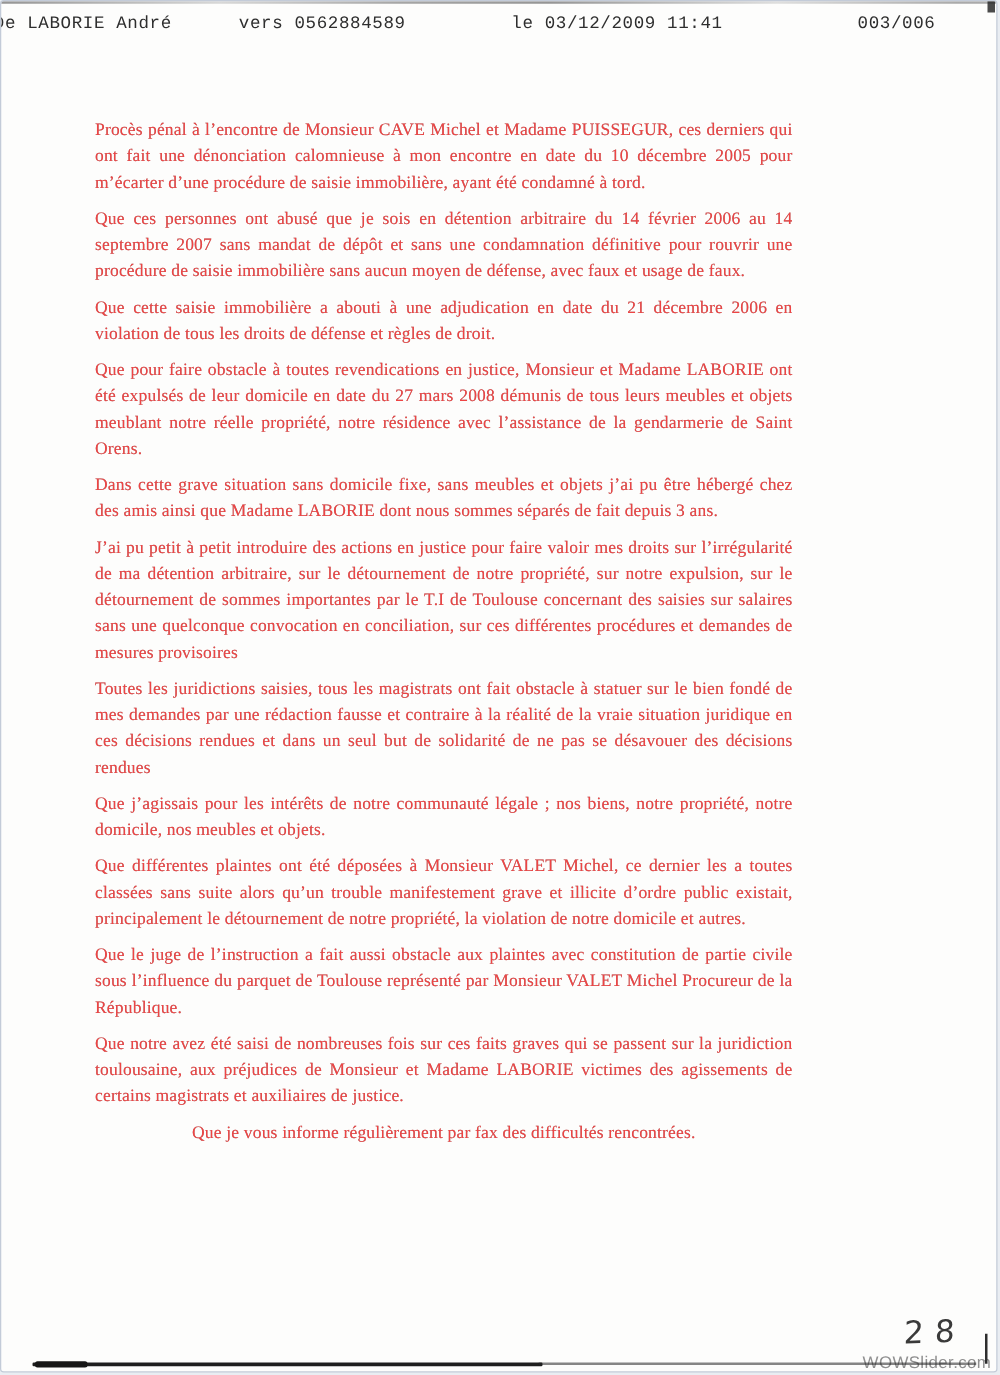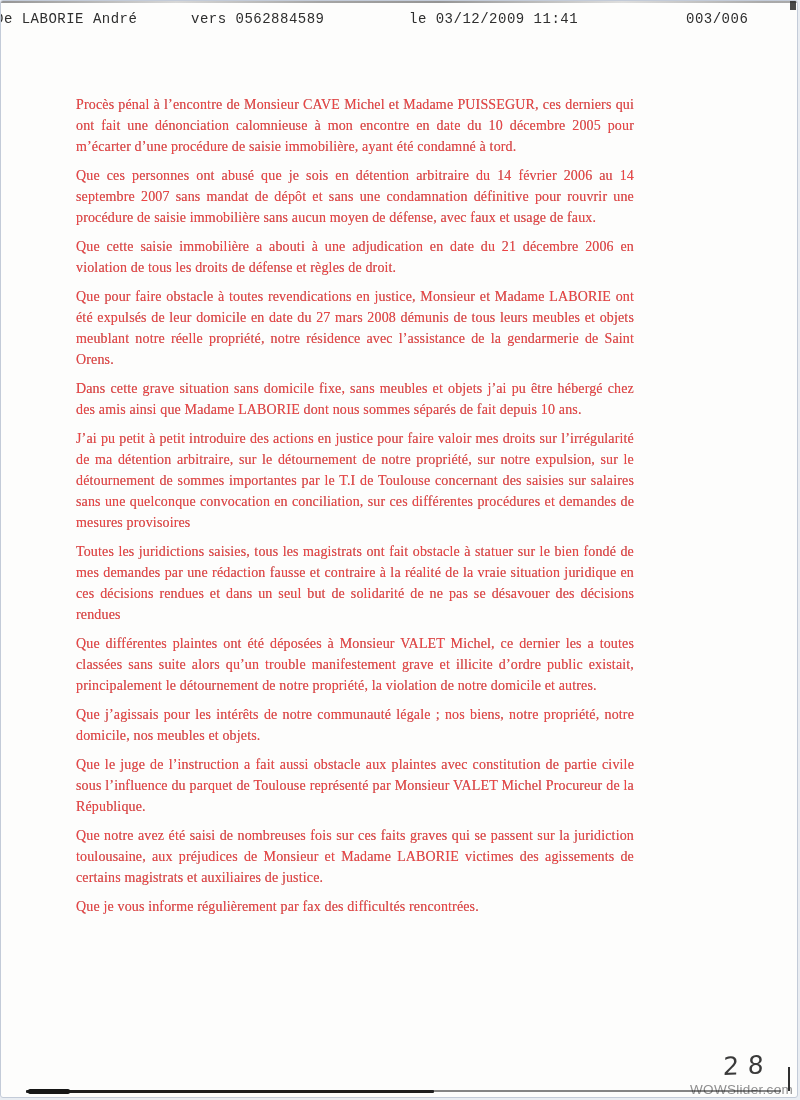--- a/index.html
+++ b/index.html
@@ -49,21 +49,21 @@
     position: absolute; top: 93px; left: 75px; width: 558px;
     font-size: 14px; line-height: 21px;
     color: #ef4444;
     letter-spacing: 0.15px;
     text-shadow: 0 0 0.5px rgba(70,70,70,0.55);
   }
   .letter-body p {
     margin: 0 0 8px 0;
     text-align: justify;
   }
-  .letter-body p:last-child { text-align: left; }
+  .letter-body p:last-child { text-align: center; }
   
   .page-number-hand {
     position: absolute; top: 1050px; left: 722px;
     font-family: "DejaVu Sans", sans-serif;
     font-size: 25px; color: #3a3a3a;
     letter-spacing: 9px;
     transform: rotate(-2deg) skewX(-4deg);
   }
   .watermark {
     position: absolute; right: 4px; bottom: 0px;
@@ -87,25 +87,25 @@
     <span class="fax-to">vers 0562884589</span>
     <span class="fax-date">le 03/12/2009 11:41</span>
     <span class="fax-counter">003/006</span>
   </header>
 
   <main class="letter-body">
     <p>Procès pénal à l’encontre de Monsieur CAVE Michel et Madame PUISSEGUR, ces derniers qui ont fait une dénonciation calomnieuse à mon encontre en date du 10 décembre 2005 pour m’écarter d’une procédure de saisie immobilière, ayant été condamné à tord.</p>
     <p>Que ces personnes ont abusé que je sois en détention arbitraire du 14 février 2006 au 14 septembre 2007 sans mandat de dépôt et sans une condamnation définitive pour rouvrir une procédure de saisie immobilière sans aucun moyen de défense, avec faux et usage de faux.</p>
     <p>Que cette saisie immobilière a abouti à une adjudication en date du 21 décembre 2006 en violation de tous les droits de défense et règles de droit.</p>
     <p>Que pour faire obstacle à toutes revendications en justice, Monsieur et Madame LABORIE ont été expulsés de leur domicile en date du 27 mars 2008 démunis de tous leurs meubles et objets meublant notre réelle propriété, notre résidence avec l’assistance de la gendarmerie de Saint Orens.</p>
-    <p>Dans cette grave situation sans domicile fixe, sans meubles et objets j’ai pu être hébergé chez des amis ainsi que Madame LABORIE dont nous sommes séparés de fait depuis 10 ans.</p>
+    <p>Dans cette grave situation sans domicile fixe, sans meubles et objets j’ai pu être hébergé chez des amis ainsi que Madame LABORIE dont nous sommes séparés de fait depuis 3 ans.</p>
     <p>J’ai pu petit à petit introduire des actions en justice pour faire valoir mes droits sur l’irrégularité de ma détention arbitraire, sur le détournement de notre propriété, sur notre expulsion, sur le détournement de sommes importantes par le T.I de Toulouse concernant des saisies sur salaires sans une quelconque convocation en conciliation, sur ces différentes procédures et demandes de mesures provisoires</p>
     <p>Toutes les juridictions saisies, tous les magistrats ont fait obstacle à statuer sur le bien fondé de mes demandes par une rédaction fausse et contraire à la réalité de la vraie situation juridique en ces décisions rendues et dans un seul but de solidarité de ne pas se désavouer des décisions rendues</p>
+    <p>Que j’agissais pour les intérêts de notre communauté légale ; nos biens, notre propriété, notre domicile, nos meubles et objets.</p>
     <p>Que différentes plaintes ont été déposées à Monsieur VALET Michel, ce dernier les a toutes classées sans suite alors qu’un trouble manifestement grave et illicite d’ordre public existait, principalement le détournement de notre propriété, la violation de notre domicile et autres.</p>
-    <p>Que j’agissais pour les intérêts de notre communauté légale ; nos biens, notre propriété, notre domicile, nos meubles et objets.</p>
     <p>Que le juge de l’instruction a fait aussi obstacle aux plaintes avec constitution de partie civile sous l’influence du parquet de Toulouse représenté par Monsieur VALET Michel Procureur de la République.</p>
     <p>Que notre avez été saisi de nombreuses fois sur ces faits graves qui se passent sur la juridiction toulousaine, aux préjudices de Monsieur et Madame LABORIE victimes des agissements de certains magistrats et auxiliaires de justice.</p>
     <p>Que je vous informe régulièrement par fax des difficultés rencontrées.</p>
   </main>
 
   <div class="page-number-hand">28</div>
 
   <div class="watermark">WOWSlider.com</div>
 
   <div class="artifact bottom-line-dark"></div>

